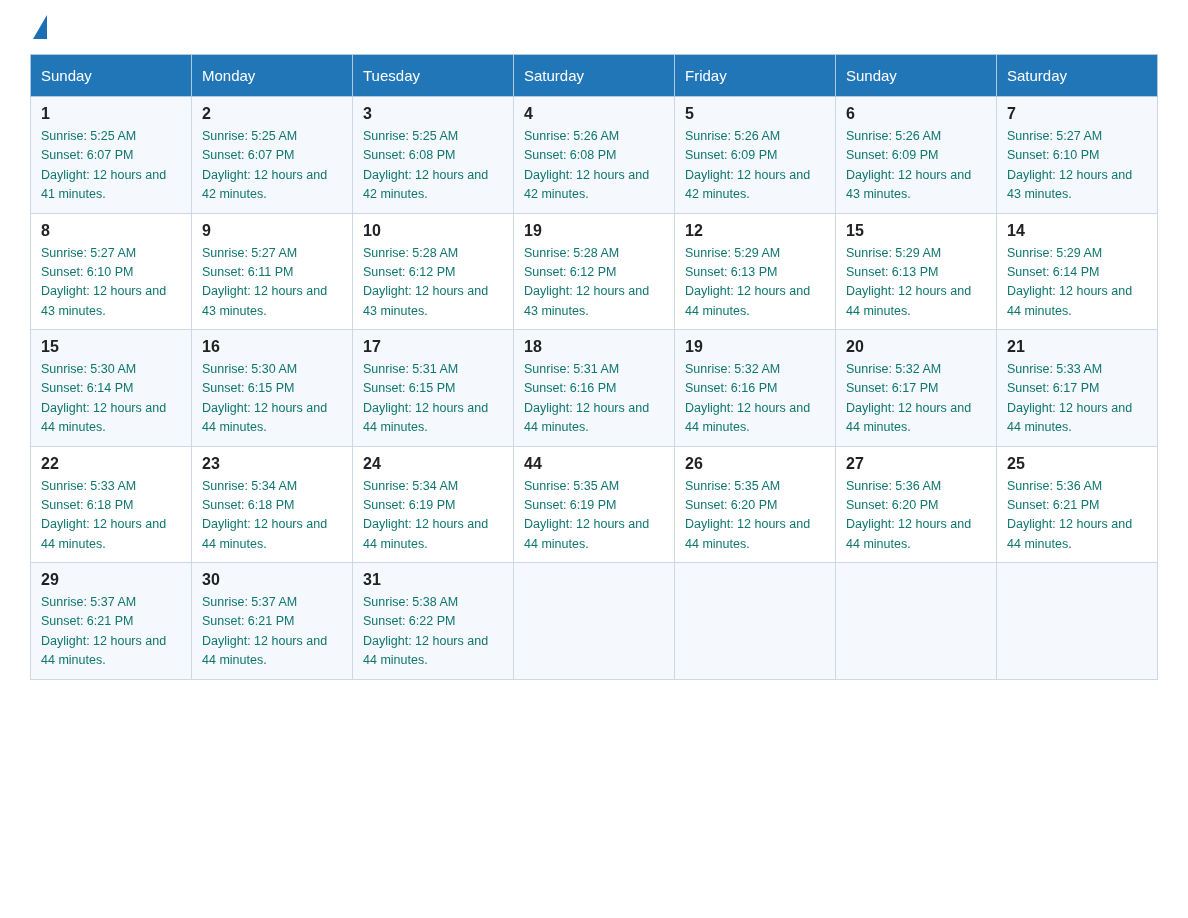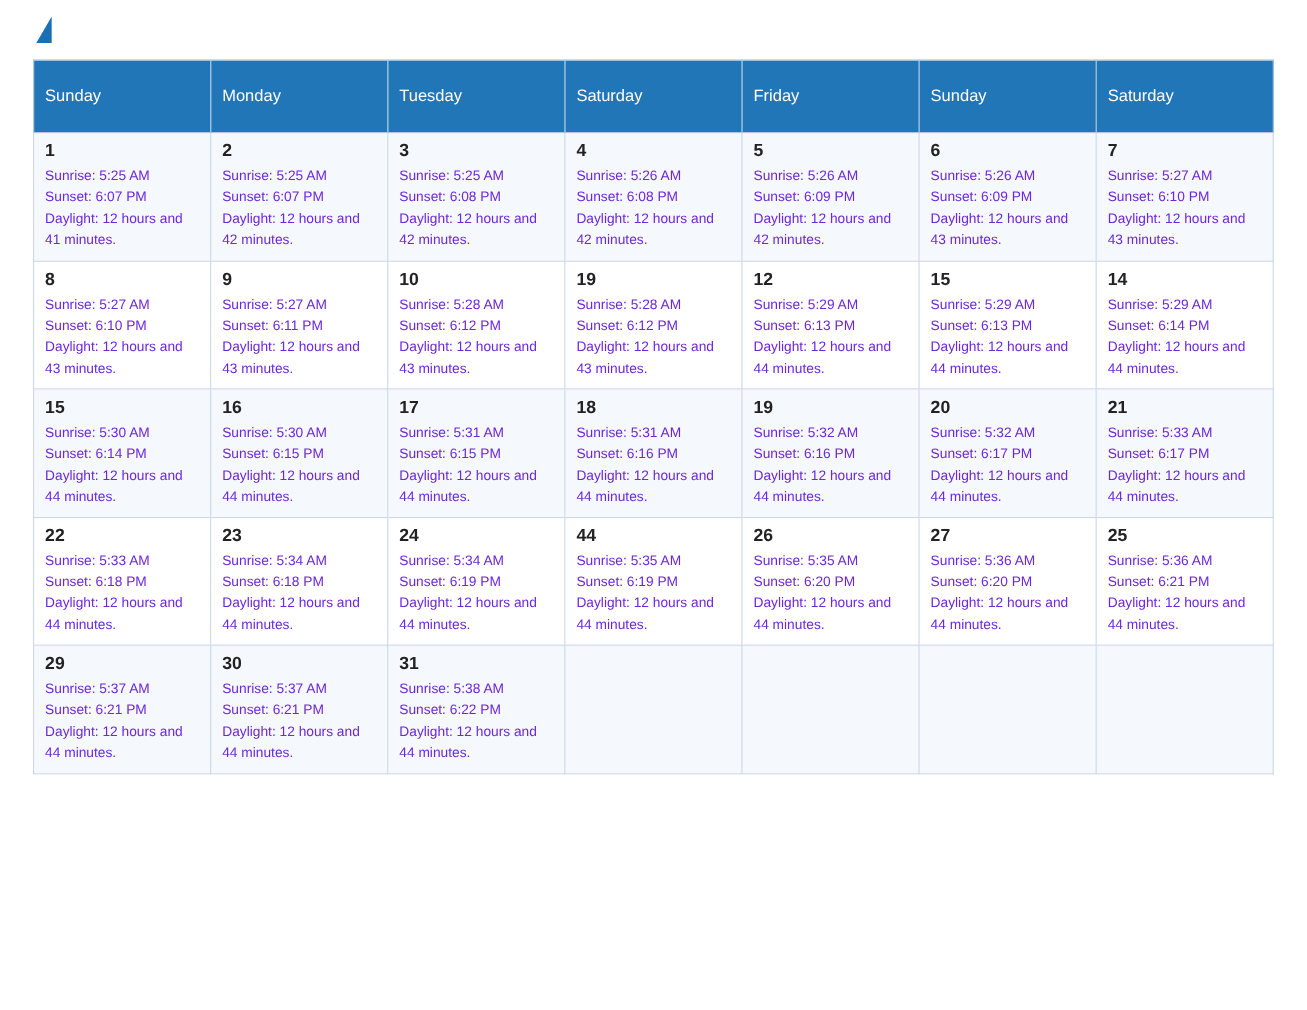--- a/index.html
+++ b/index.html
@@ -43,21 +43,21 @@
     .calendar-table {
       width: 100%;
       border-collapse: collapse;
       margin-top: 10px;
     }
     .calendar-table th {
       background-color: #2176b8;
       color: #fff;
       font-size: 15px;
       font-weight: normal;
-      padding: 24px 10px;
+      padding: 12px 10px;
       text-align: left;
       border: 1px solid #b0c8e0;
     }
     .calendar-table td {
       vertical-align: top;
       padding: 8px 10px;
       border: 1px solid #ccd8e8;
       font-size: 13px;
       color: #222;
       background: #fff;
@@ -66,21 +66,21 @@
     }
     .day-number {
       font-size: 16px;
       font-weight: bold;
       color: #222;
       display: block;
       margin-bottom: 4px;
     }
     .day-info {
       font-size: 12.5px;
-      color: #6d28d9;
+      color: #0f766e;
       line-height: 1.55;
     }
     .calendar-table tr:nth-child(odd) td {
       background: #f5f8fc;
     }
     .calendar-table tr:nth-child(even) td {
       background: #ffffff;
     }
     .logo-wrapper {
       display: flex;

